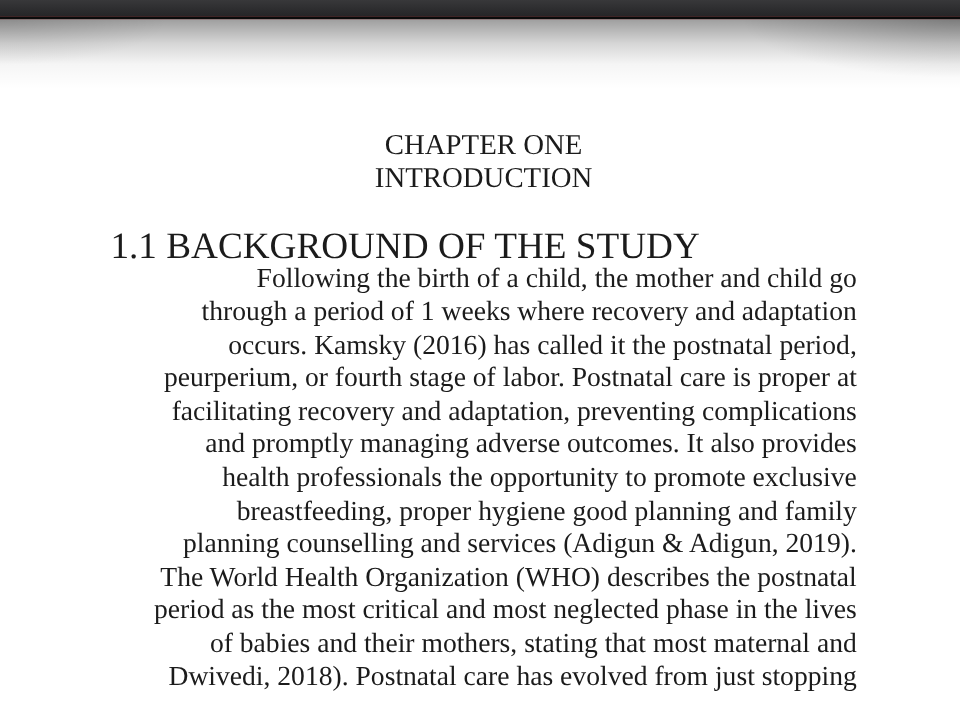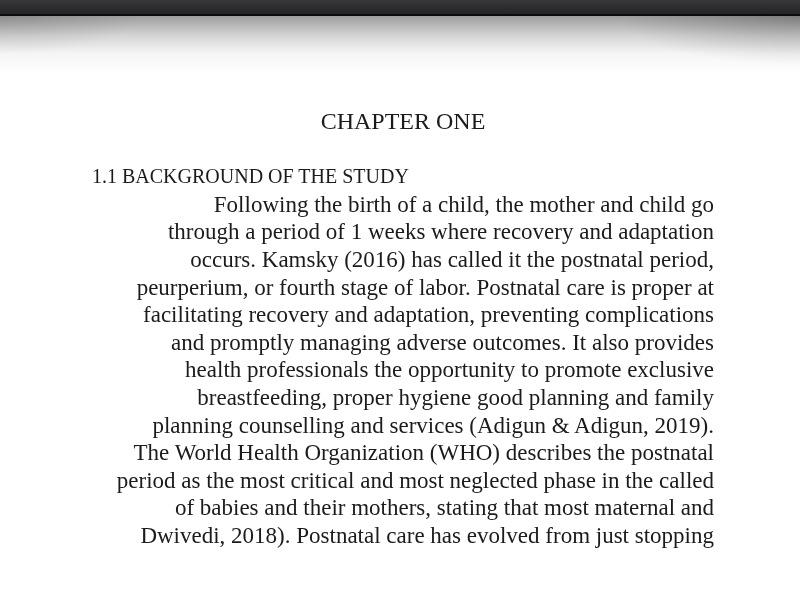--- a/index.html
+++ b/index.html
@@ -53,21 +53,21 @@
     color: #1b1b1b;
     font-size: 23px;
     line-height: 27.6px;
   }
   .title-block {
     text-align: center;
     font-size: 24px;
   }
   .section-heading {
     margin-top: 27.6px;
-    font-size: 20px;
+    font-size: 31px;
     white-space: nowrap;
   }
   .para .line {
     white-space: nowrap;
     text-align: right;
   }
   .para .line.first-line {
     text-indent: 26px;
   }
 </style>
@@ -78,36 +78,37 @@
 
   <div class="top-bar"></div>
 
   <div class="page">
     <div class="top-shadow"></div>
 
     <div class="content">
 
       <div class="title-block">
         <div class="title-line">CHAPTER ONE</div>
+        <div class="title-line">INTRODUCTION</div>
       </div>
 
       <div class="section-heading">1.1 BACKGROUND OF THE STUDY</div>
 
       <div class="para">
         <div class="line first-line">Following the birth of a child, the mother and child go</div>
         <div class="line">through a period of 1 weeks where recovery and adaptation</div>
         <div class="line">occurs. Kamsky (2016) has called it the postnatal period,</div>
         <div class="line">peurperium, or fourth stage of labor. Postnatal care is proper at</div>
         <div class="line">facilitating recovery and adaptation, preventing complications</div>
         <div class="line">and promptly managing adverse outcomes. It also provides</div>
         <div class="line">health professionals the opportunity to promote exclusive</div>
         <div class="line">breastfeeding, proper hygiene good planning and family</div>
         <div class="line">planning counselling and services (Adigun &amp; Adigun, 2019).</div>
         <div class="line">The World Health Organization (WHO) describes the postnatal</div>
-        <div class="line">period as the most critical and most neglected phase in the called</div>
+        <div class="line">period as the most critical and most neglected phase in the lives</div>
         <div class="line">of babies and their mothers, stating that most maternal and</div>
         <div class="line">Dwivedi, 2018). Postnatal care has evolved from just stopping</div>
       </div>
 
     </div>
   </div>
 
 </div>
 
 </body></html>

